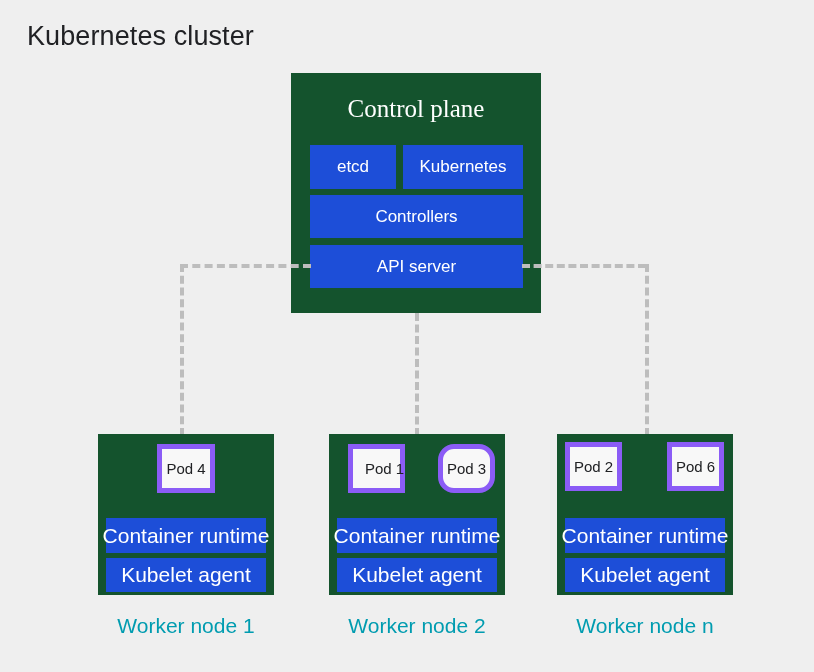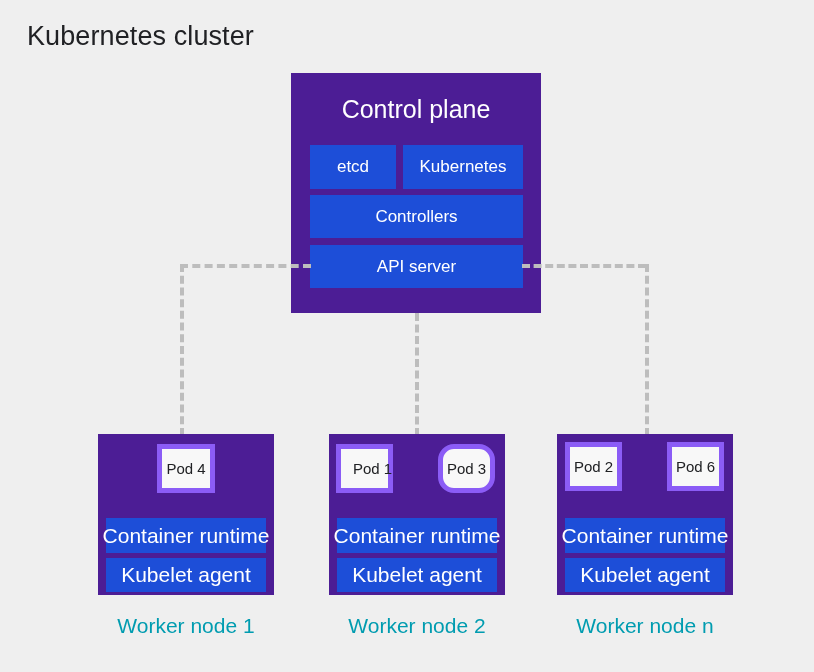--- a/index.html
+++ b/index.html
@@ -28,22 +28,23 @@
     top: 21px;
     font-size: 27px;
     color: #202124;
     letter-spacing: 0.1px;
     white-space: nowrap;
   }
 
   
   .blue-box {
     position: absolute;
-    background: #4c1d95;
+    background: #14532d;
     box-sizing: border-box;
+    font-family: Liberation Serif, serif;
   }
   .gray-box {
     position: absolute;
     background: #1d4ed8;
     color: #ffffff;
     box-sizing: border-box;
     display: flex;
     align-items: center;
     justify-content: center;
     font-size: 17px;
@@ -123,21 +124,21 @@
   }
   #label-1 { left: 98px;  }
   #label-2 { left: 329px; }
   #label-3 { left: 557px; }
 
   
   .pod { height: 49px; width: 57px; }
   
   #pod-n1-a { left: 157px; top: 444px; width: 58px; }
   
-  #pod-n2-a { left: 336px; top: 444px; padding-left: 16px; }
+  #pod-n2-a { left: 348px; top: 444px; padding-left: 16px; }
   #pod-n2-b { left: 438px; top: 444px; border-radius: 16px; }
   
   #pod-n3-a { left: 565px; top: 442px; }
   #pod-n3-b { left: 667px; top: 442px; }
 
   
   .strip { height: 35px; font-size: 21px; }
   .strip-kubelet { height: 34px; }
   #rt-1 { left: 106px; top: 518px; width: 160px; }
   #kb-1 { left: 106px; top: 558px; width: 160px; }

